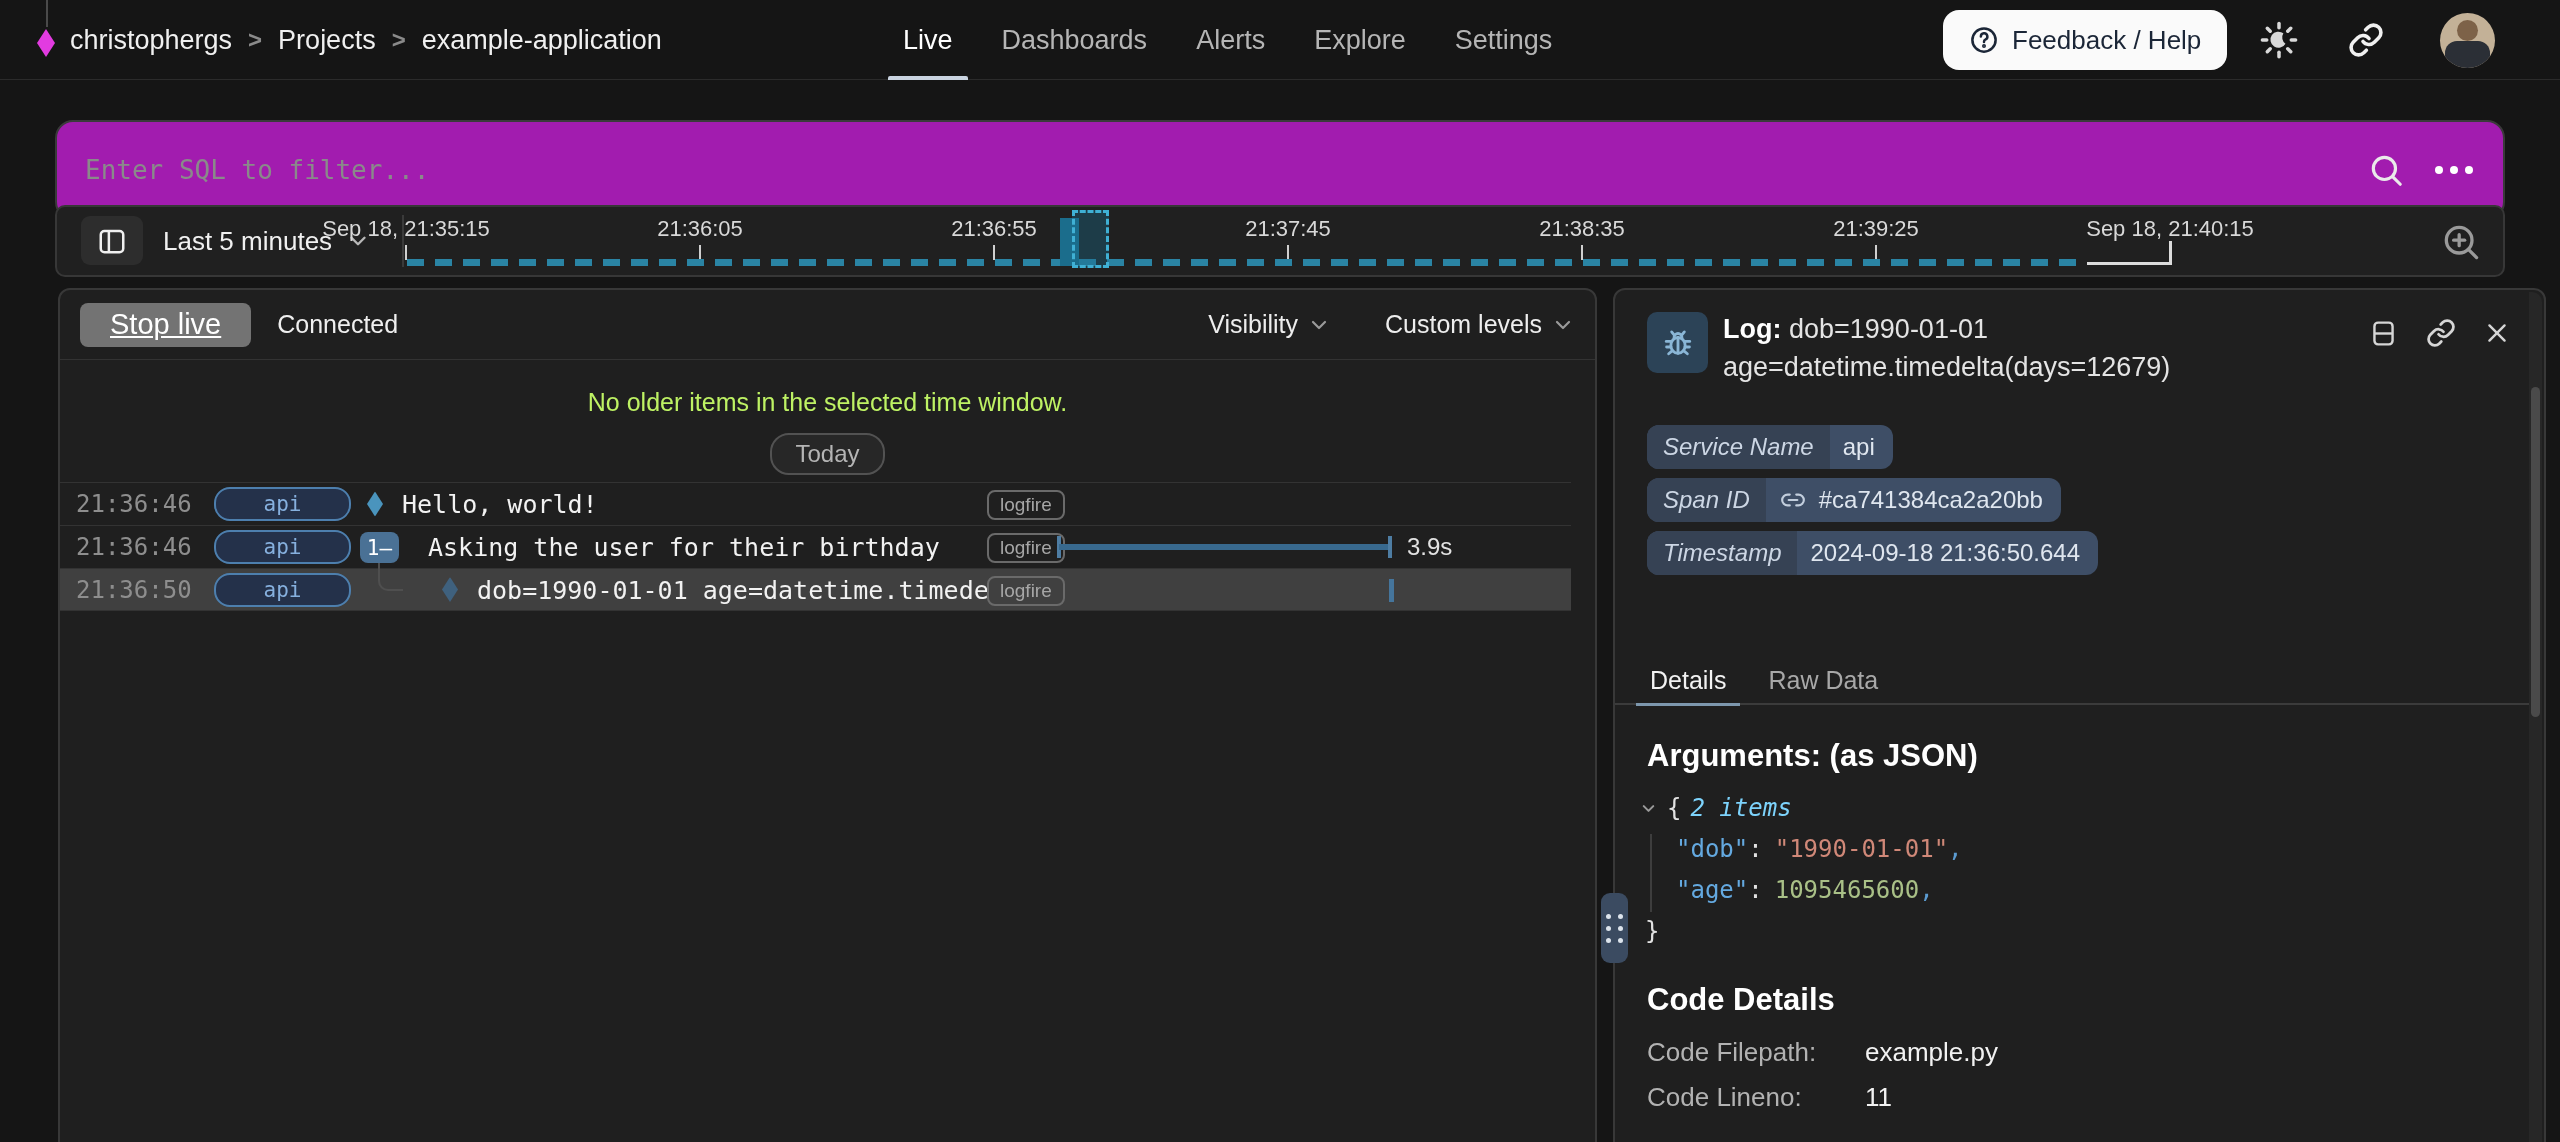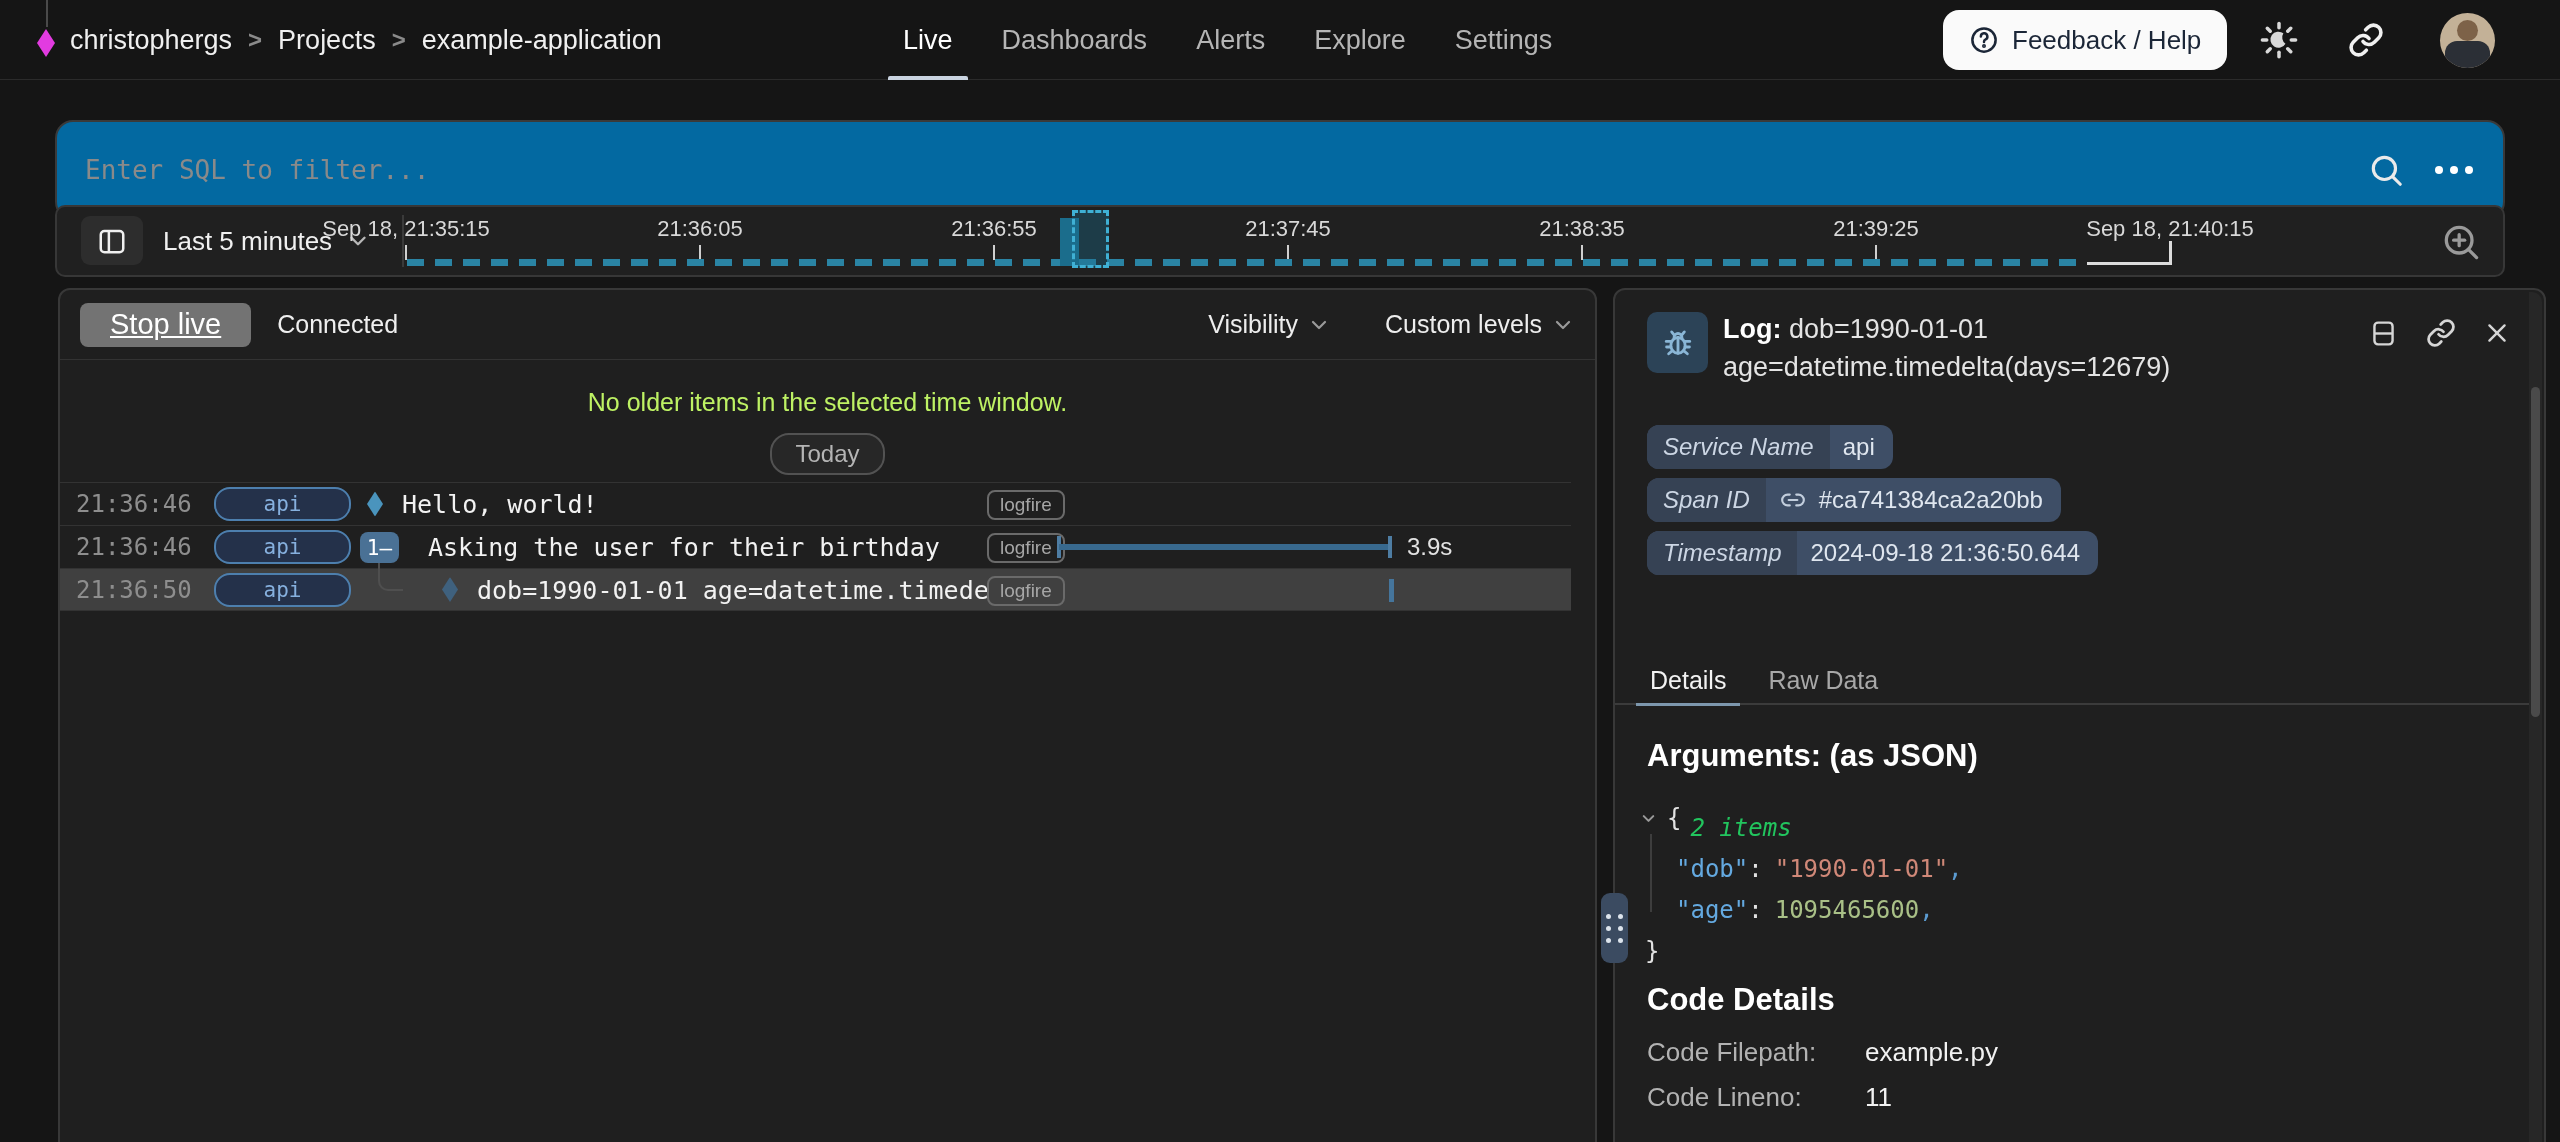--- a/index.html
+++ b/index.html
@@ -24,21 +24,21 @@
   .tab.active::after { content:""; position:absolute; left:-15px; right:-15px; bottom:0; height:4px; background:#c9d3e0; border-radius:2px 2px 0 0; }
   .feedback-btn { position:absolute; left:1943px; top:10px; height:60px; padding:0 26px; background:#fafafa; color:#1b2637; border-radius:16px; display:flex; align-items:center; gap:13px; font-size:26px; font-weight:500; }
   .nav-ico { position:absolute; top:0; height:80px; display:flex; align-items:center; color:#d9d9d9; }
   .nav-ico.sun { left:2258px; }
   .nav-ico.linkico { left:2348px; color:#f0f0f0; }
   .avatar { position:absolute; left:2440px; top:13px; width:55px; height:55px; border-radius:50%; background:#c3b197; overflow:hidden; }
   .avatar::before { content:""; position:absolute; left:17px; top:7px; width:21px; height:21px; border-radius:50%; background:#7d6248; }
   .avatar::after { content:""; position:absolute; left:5px; top:28px; width:45px; height:30px; border-radius:12px 12px 0 0; background:#2b2f36; }
 
   
-  .filter-bar { position:absolute; left:55px; top:120px; width:2450px; height:100px; background:#0369a1; border:2px solid #3a3a3a; border-radius:18px; display:flex; align-items:center; }
+  .filter-bar { position:absolute; left:55px; top:120px; width:2450px; height:100px; background:#a21caf; border:2px solid #3a3a3a; border-radius:18px; display:flex; align-items:center; }
   .filter-input { flex:1; height:100%; background:transparent; border:none; outline:none; padding-left:28px; font-family:"DejaVu Sans Mono", monospace; font-size:26px; color:#e6e6e6; }
   .filter-input::placeholder { color:#8a8a8a; }
   .f-search { color:#eaeaea; margin-right:30px; }
   .more-dots { display:flex; gap:7px; margin-right:30px; }
   .more-dots i { width:8px; height:8px; border-radius:50%; background:#ffffff; }
 
   
   .timebar { position:absolute; left:55px; top:205px; width:2450px; height:72px; background:#202020; border:2px solid #373737; border-radius:10px; }
   .panel-toggle { position:absolute; left:24px; top:9px; width:62px; height:49px; background:#2d2d2d; border-radius:9px; display:grid; place-items:center; color:#f0f0f0; }
   .range { position:absolute; left:106px; top:0; height:68px; display:flex; align-items:center; gap:13px; font-size:26px; color:#f0f0f0; }
@@ -96,21 +96,21 @@
   .attr .val { color:#dfe6ef; padding:0 18px 0 13px; }
   .d-tabs { position:absolute; left:0; right:14px; top:367px; height:48px; border-bottom:2px solid #3b3b3b; display:flex; align-items:center; gap:42px; padding-left:35px; font-size:25px; color:#a8a8a8; }
   .d-tab { position:relative; height:48px; display:flex; align-items:center; }
   .d-tab.active { color:#f2f2f2; }
   .d-tab.active::after { content:""; position:absolute; left:-14px; right:-14px; bottom:-2px; height:3px; background:#7d97ad; }
   .args-h { position:absolute; left:32px; top:448px; font-size:31px; font-weight:700; color:#ffffff; }
   .json { position:absolute; left:24px; top:498px; font-family:"DejaVu Sans Mono", monospace; font-size:24px; line-height:41px; color:#e2e2e2; }
   .json .guide { position:absolute; left:11px; top:46px; height:78px; width:2px; background:#3d3d3d; }
   .jline.head { display:flex; align-items:center; gap:9px; }
   .jchev { color:#9a9a9a; }
-  .jnote { font-style:italic; color:#22c55e;margin-top:20px; }
+  .jnote { font-style:italic; color:#7dd3fc; }
   .jline.entry { padding-left:37px; }
   .jline.close { padding-left:6px; }
   .jkey { color:#64a9e0; }
   .jcolon { color:#e2e2e2; margin-right:12px; }
   .jstr { color:#d08878; }
   .jnum { color:#a9c087; }
   .jcomma { color:#5b9bd0; }
   .code-h { position:absolute; left:32px; top:692px; font-size:31px; font-weight:700; color:#ffffff; }
   .code-row { position:absolute; left:32px; display:flex; font-size:26px; }
   .code-row.r0 { top:747px; } .code-row.r1 { top:792px; }

